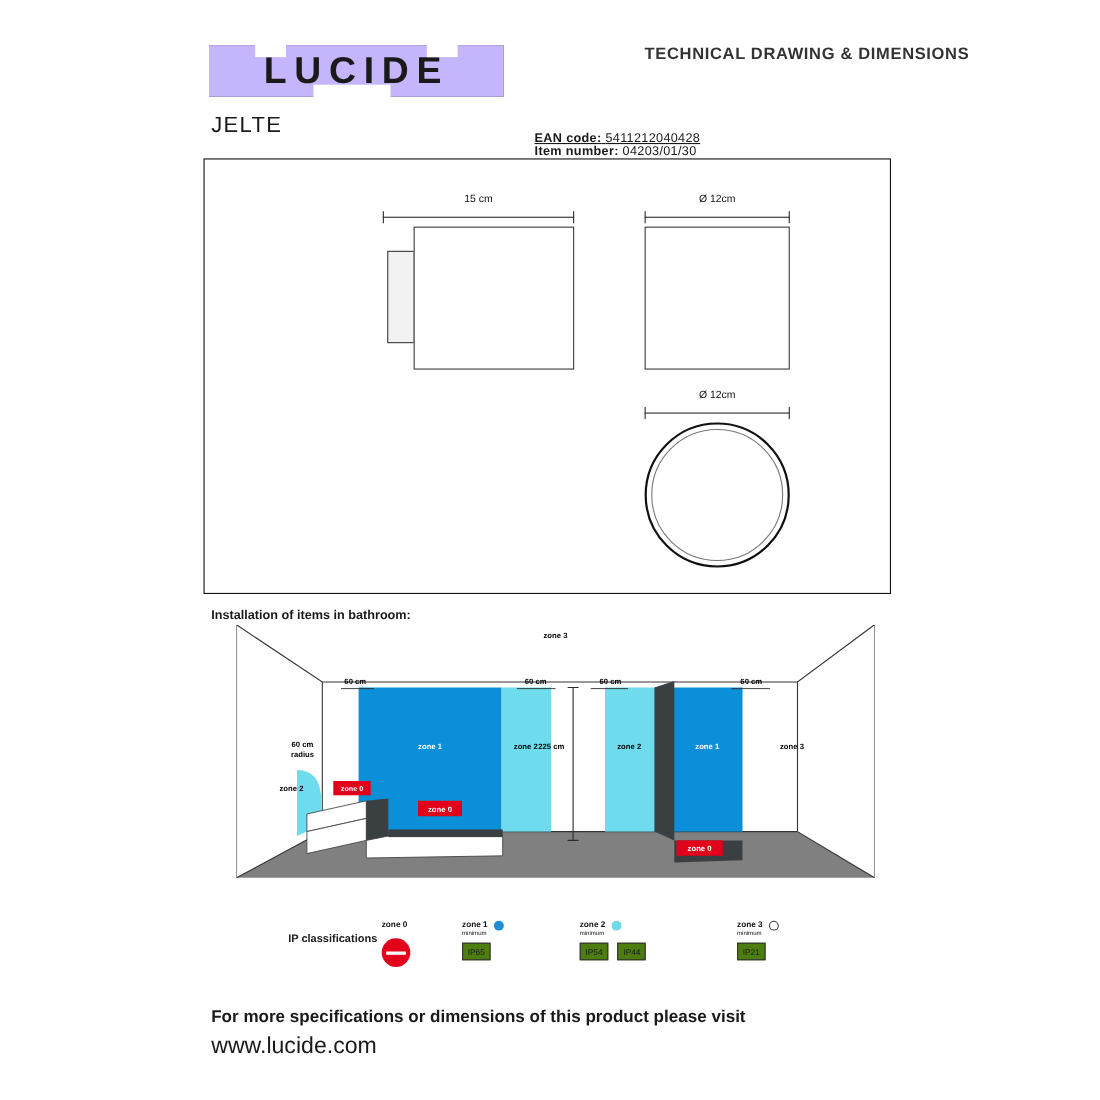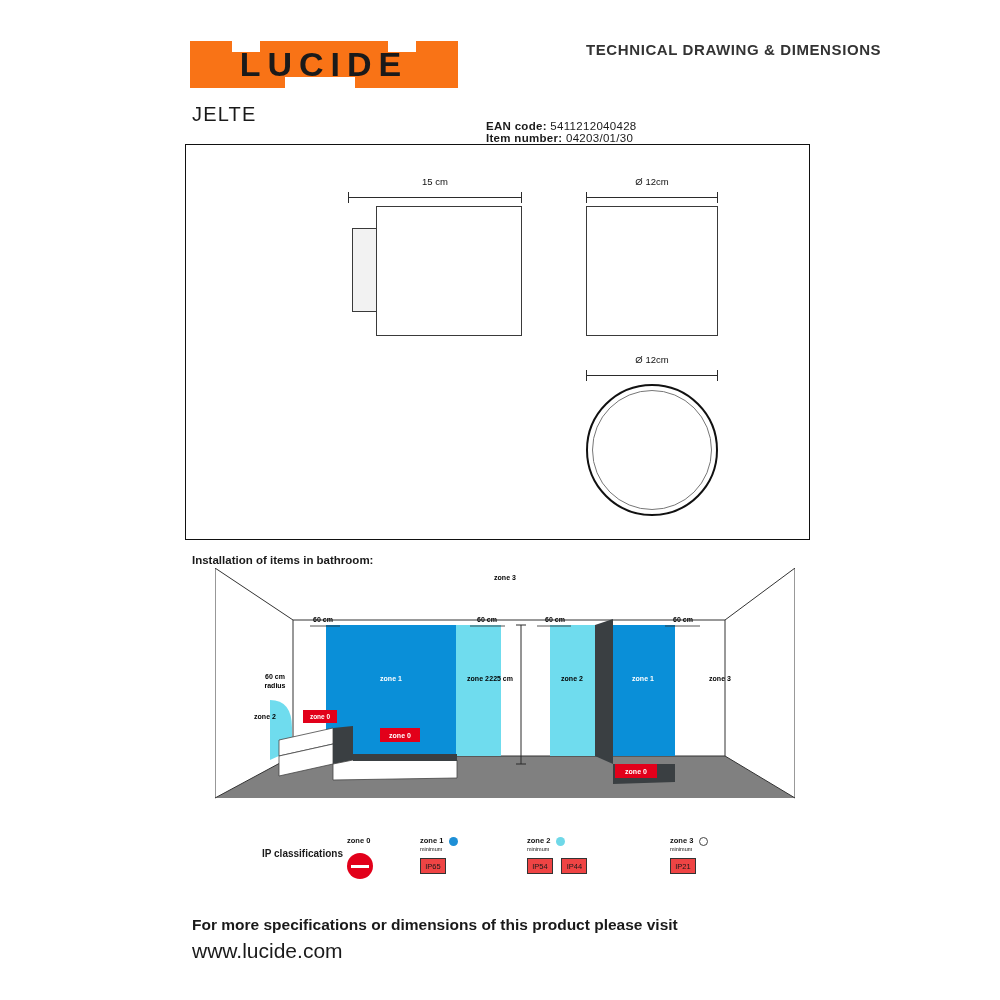--- a/index.html
+++ b/index.html
@@ -19,21 +19,21 @@
     position:absolute; left:190px; top:41px; width:268px; height:47px;
   }
   .logo-box {
     position:absolute; inset:0;
     border:2px solid #111;
   }
   .logo-text {
     position:absolute; left:0; top:0; width:100%; height:100%;
     display:flex; align-items:center; justify-content:center;
     font-size:34px; font-weight:bold; letter-spacing:7px;
-    background:#f97316;
+    background:#c4b5fd;
   }
   .logo-notch-l, .logo-notch-r {
     position:absolute; top:-3px; height:14px; width:28px; background:#fff;
   }
   .logo-notch-l { left:42px; }
   .logo-notch-r { left:198px; }
   .logo-notch-b {
     position:absolute; bottom:-3px; left:95px; height:14px; width:70px; background:#fff;
   }
 
@@ -47,21 +47,21 @@
     position:absolute; left:192px; top:103px;
     font-size:20px; font-weight:normal; letter-spacing:1.2px;
   }
 
   .item-line {
     position:absolute; left:486px; top:104px;
     font-size:11.5px; letter-spacing:0.3px;margin-top:28px;
   }
   .ean-line {
     position:absolute; left:486px; top:120px;
-    font-size:11.5px; letter-spacing:0.3px;
+    font-size:11.5px; letter-spacing:0.3px;text-decoration:underline;
   }
   .item-line b, .ean-line b { font-weight:bold; }
 
   
   .draw-frame {
     position:absolute; left:185px; top:144px; width:625px; height:396px;
     border:1.5px solid #111; background:#fff;
   }
 
   
@@ -144,21 +144,21 @@
   .zone-head { font-size:7.5px; font-weight:bold; color:#111; white-space:nowrap; }
   .zone-min { font-size:5.5px; color:#111; }
   .dot {
     display:inline-block; width:9px; height:9px; border-radius:50%;
     vertical-align:middle; margin-left:4px;
   }
   .dot-blue { background:#1e8fd6; }
   .dot-cyan { background:#6fd8e8; }
   .dot-white { background:#fff; border:1px solid #444; }
   .ipbox {
-    display:inline-block; border:1px solid #333; background:#ef4444;
+    display:inline-block; border:1px solid #333; background:#4d7c0f;
     font-size:7.5px; padding:2.5px 4px; margin-right:4px; min-width:26px; text-align:center;
   }
   .no-entry {
     width:26px; height:26px; border-radius:50%; background:#e2001a;
     position:relative;
   }
   .no-entry:after {
     content:""; position:absolute; left:4px; top:11.5px; width:18px; height:3.5px; background:#fff;
   }
 

